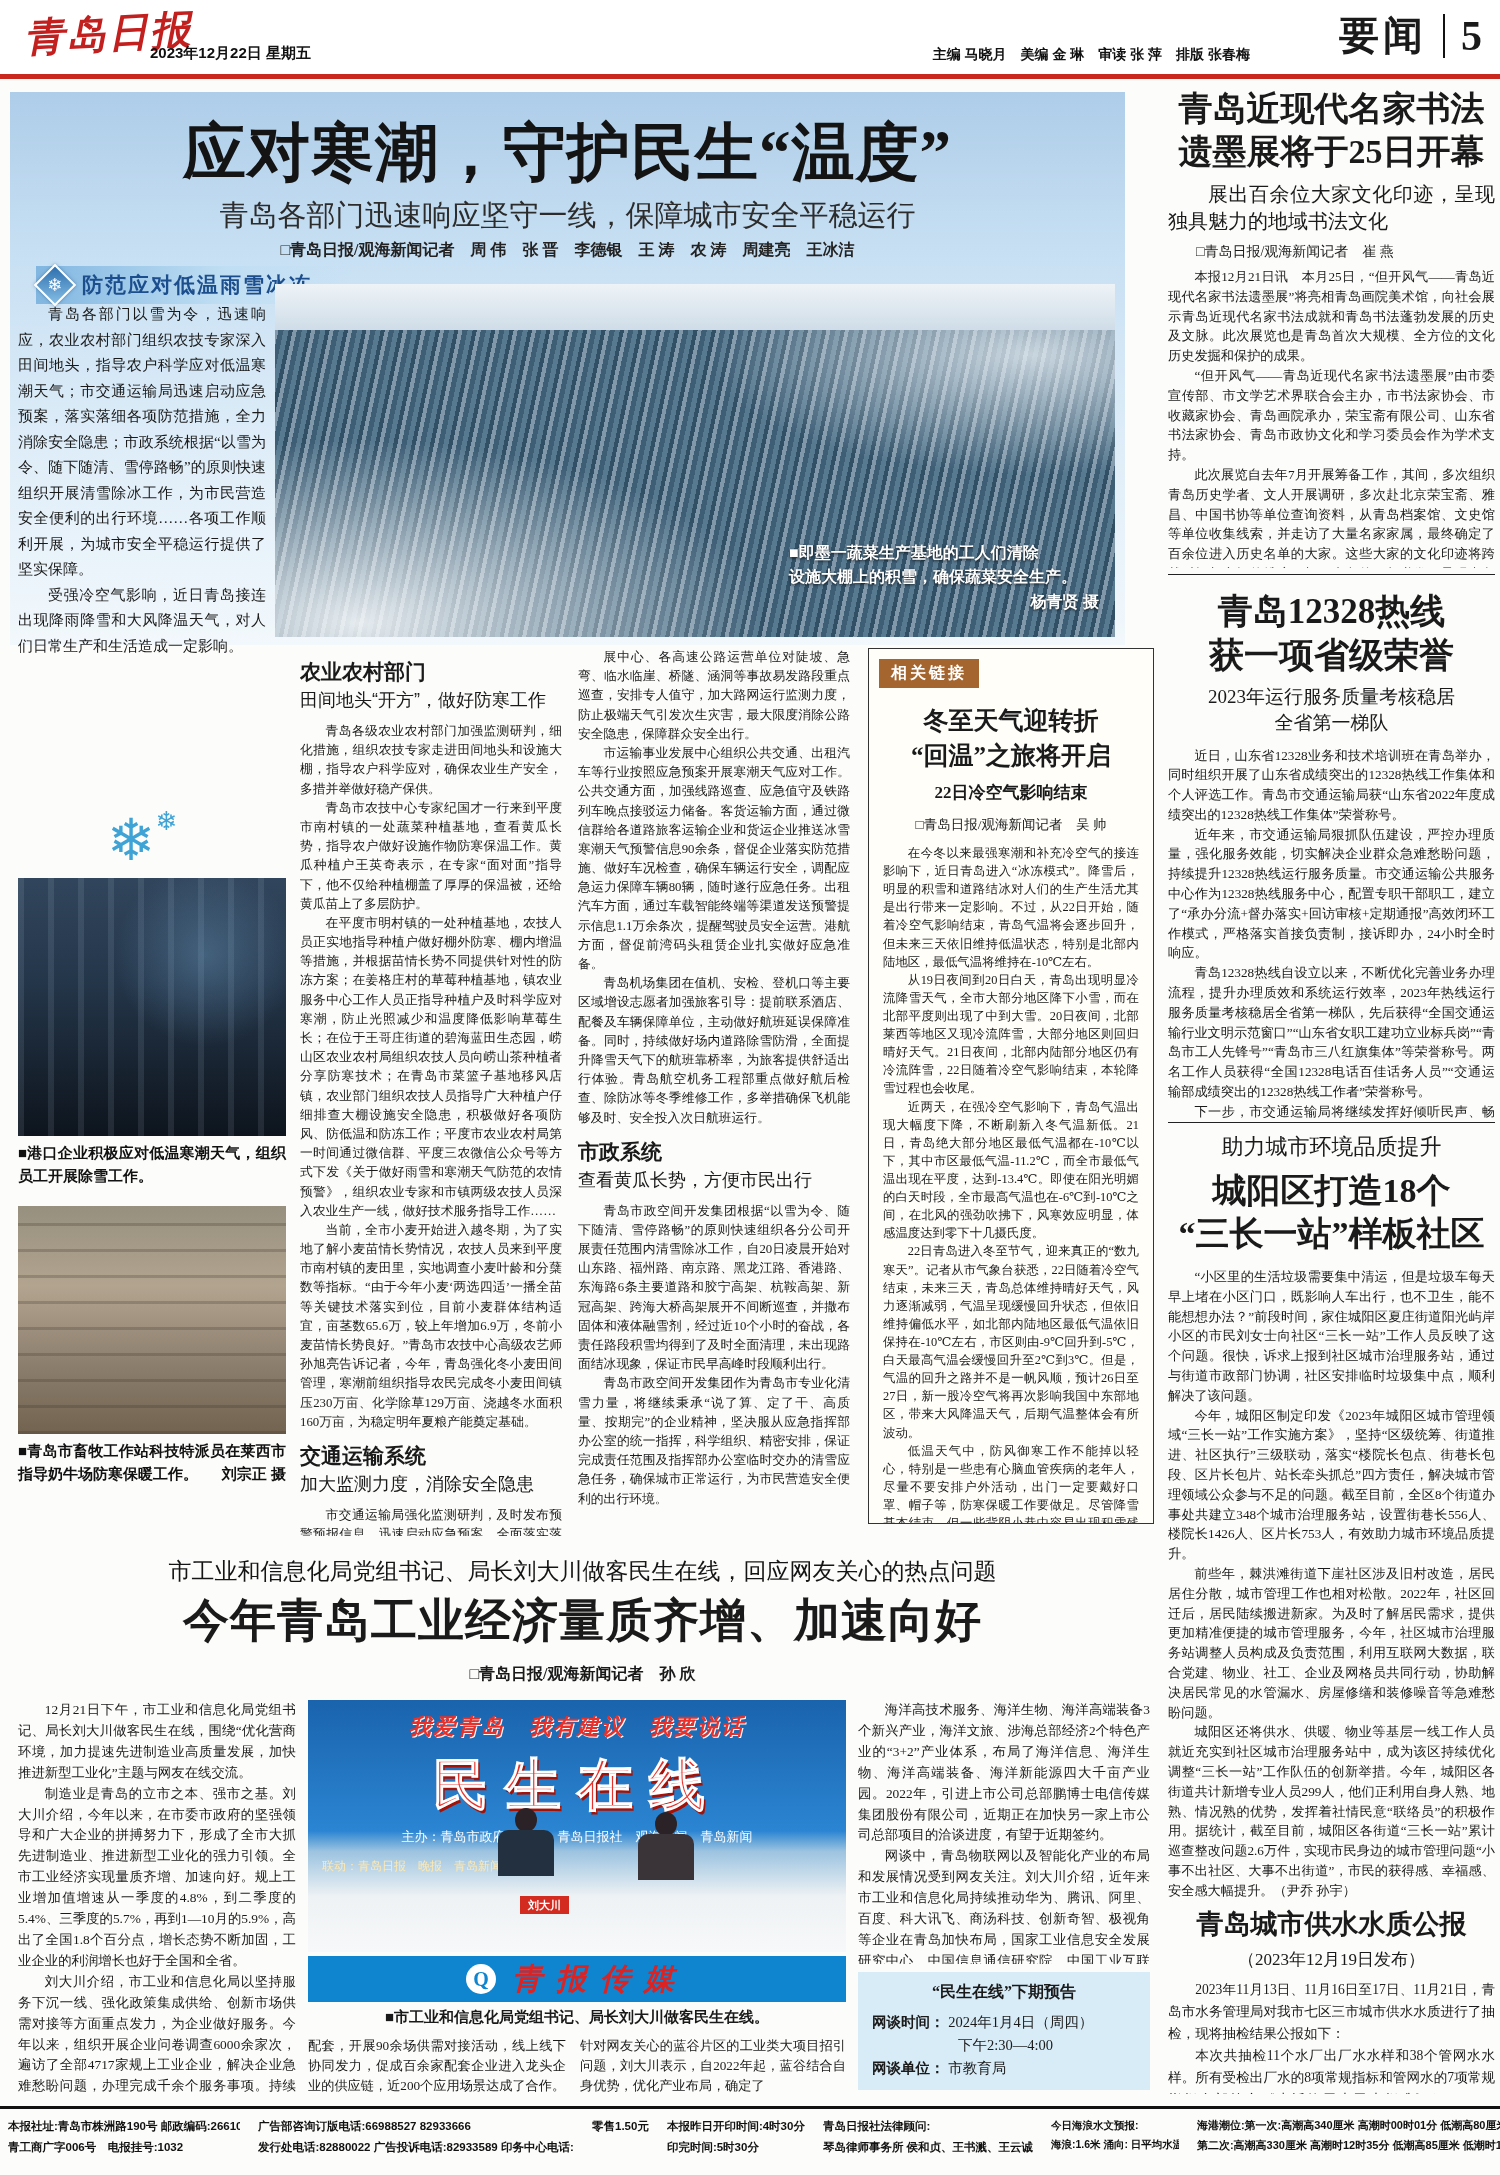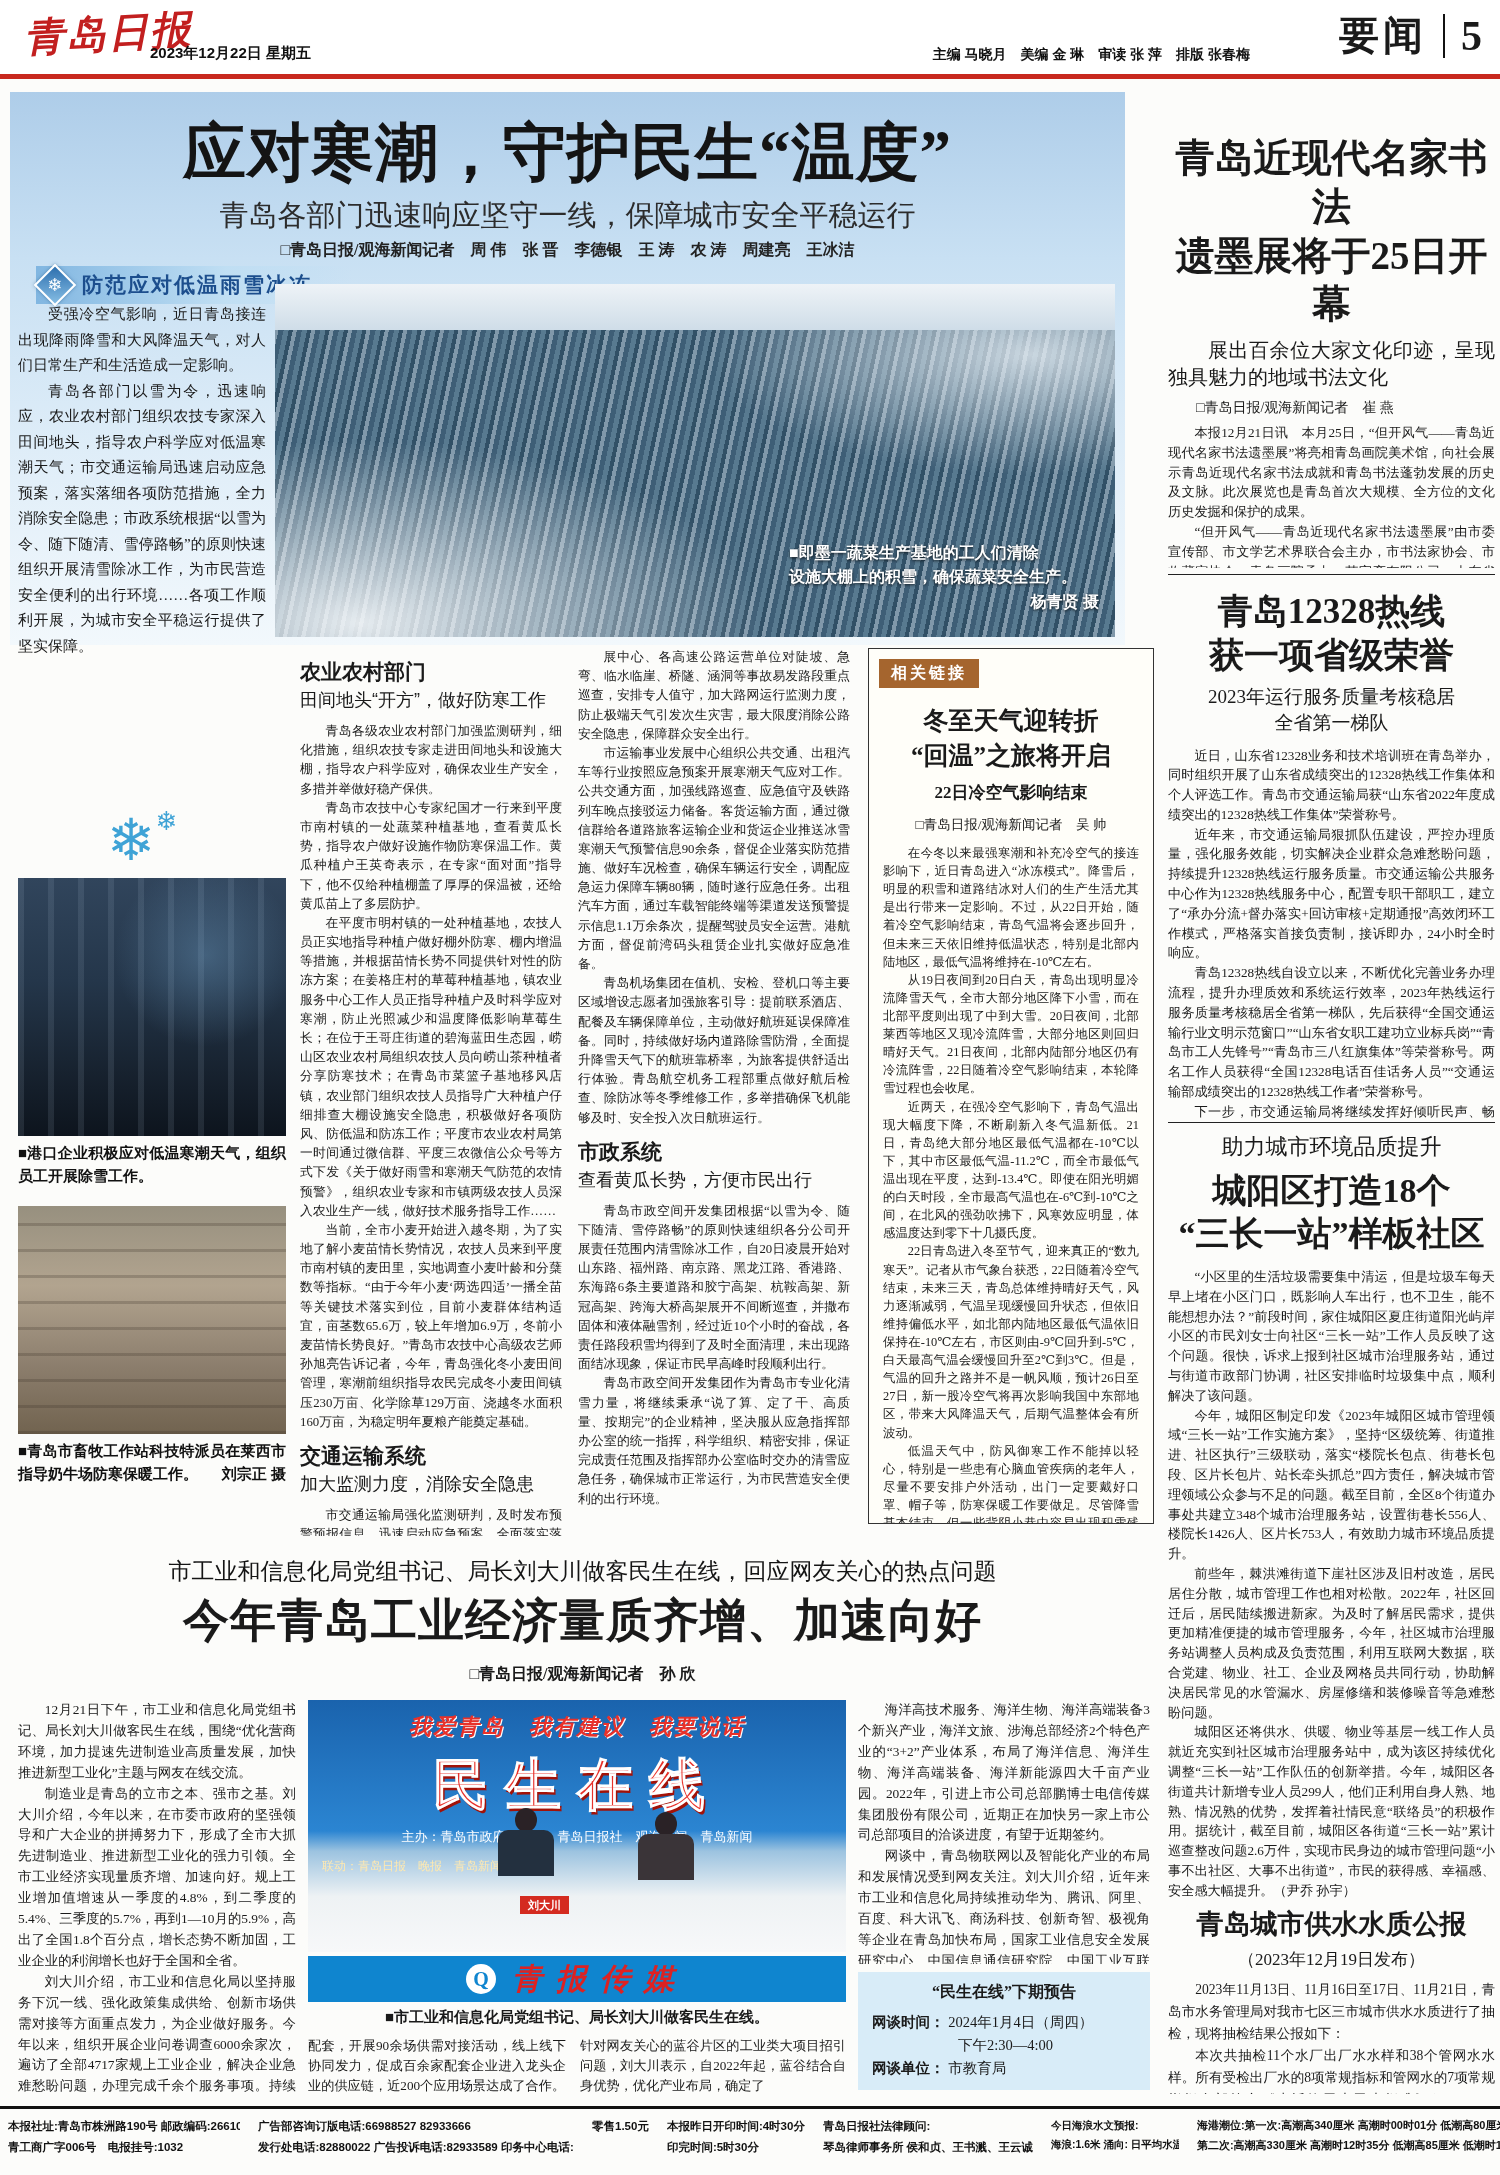--- a/index.html
+++ b/index.html
@@ -199,22 +199,22 @@
 <div class="abs photo-main">
   <div class="sky"></div>
   <div class="lead-caption">
     <span>■即墨一蔬菜生产基地的工人们清除</span><br>
     <span>设施大棚上的积雪，确保蔬菜安全生产。</span>
     <span class="credit">杨青贤 摄</span>
   </div>
 </div>
 
 <div class="abs intro-col">
+    <p>青岛各部门以雪为令，迅速响应，农业农村部门组织农技专家深入田间地头，指导农户科学应对低温寒潮天气；市交通运输局迅速启动应急预案，落实落细各项防范措施，全力消除安全隐患；市政系统根据“以雪为令、随下随清、雪停路畅”的原则快速组织开展清雪除冰工作，为市民营造安全便利的出行环境……各项工作顺利开展，为城市安全平稳运行提供了坚实保障。</p>
     <p>受强冷空气影响，近日青岛接连出现降雨降雪和大风降温天气，对人们日常生产和生活造成一定影响。</p>
-    <p>青岛各部门以雪为令，迅速响应，农业农村部门组织农技专家深入田间地头，指导农户科学应对低温寒潮天气；市交通运输局迅速启动应急预案，落实落细各项防范措施，全力消除安全隐患；市政系统根据“以雪为令、随下随清、雪停路畅”的原则快速组织开展清雪除冰工作，为市民营造安全便利的出行环境……各项工作顺利开展，为城市安全平稳运行提供了坚实保障。</p>
   </div>
 <div class="abs flakes">
   <span class="f1">❄</span><span class="f2">❄</span>
 </div>
 
 <div class="abs photo-port"></div>
 <div class="abs pcaption cap1">■港口企业积极应对低温寒潮天气，组织员工开展除雪工作。</div>
 <div class="abs photo-dairy"></div>
 <div class="abs pcaption cap2">
   <span>■青岛市畜牧工作站科技特派员在莱西市指导奶牛场防寒保暖工作。</span>
@@ -262,21 +262,21 @@
   <div class="rel-body">
       <p>在今冬以来最强寒潮和补充冷空气的接连影响下，近日青岛进入“冰冻模式”。降雪后，明显的积雪和道路结冰对人们的生产生活尤其是出行带来一定影响。不过，从22日开始，随着冷空气影响结束，青岛气温将会逐步回升，但未来三天依旧维持低温状态，特别是北部内陆地区，最低气温将维持在-10℃左右。</p>
       <p>从19日夜间到20日白天，青岛出现明显冷流降雪天气，全市大部分地区降下小雪，而在北部平度则出现了中到大雪。20日夜间，北部莱西等地区又现冷流阵雪，大部分地区则回归晴好天气。21日夜间，北部内陆部分地区仍有冷流阵雪，22日随着冷空气影响结束，本轮降雪过程也会收尾。</p>
       <p>近两天，在强冷空气影响下，青岛气温出现大幅度下降，不断刷新入冬气温新低。21日，青岛绝大部分地区最低气温都在-10℃以下，其中市区最低气温-11.2℃，而全市最低气温出现在平度，达到-13.4℃。即使在阳光明媚的白天时段，全市最高气温也在-6℃到-10℃之间，在北风的强劲吹拂下，风寒效应明显，体感温度达到零下十几摄氏度。</p>
       <p>22日青岛进入冬至节气，迎来真正的“数九寒天”。记者从市气象台获悉，22日随着冷空气结束，未来三天，青岛总体维持晴好天气，风力逐渐减弱，气温呈现缓慢回升状态，但依旧维持偏低水平，如北部内陆地区最低气温依旧保持在-10℃左右，市区则由-9℃回升到-5℃，白天最高气温会缓慢回升至2℃到3℃。但是，气温的回升之路并不是一帆风顺，预计26日至27日，新一股冷空气将再次影响我国中东部地区，带来大风降温天气，后期气温整体会有所波动。</p>
       <p>低温天气中，防风御寒工作不能掉以轻心，特别是一些患有心脑血管疾病的老年人，尽量不要安排户外活动，出门一定要戴好口罩、帽子等，防寒保暖工作要做足。尽管降雪基本结束，但一些背阴小巷中容易出现积雪残留或路面结冰的情况，出行一定注意避开结冰或湿滑路段，防止滑倒摔伤。</p>
     </div>
 </div>
 
 <div class="abs sb" style="top:88px; height:480px;">
-  <div class="sb-title" style="font-size:39px;margin-top:46px;">
+  <div class="sb-title" style="font-size:34px;">
     <span>青岛近现代名家书法</span><br>
     <span>遗墨展将于25日开幕</span>
   </div>
   <div class="sb-body" style="font-size:20px; margin-top:8px; line-height:1.35;">
     <p>展出百余位大家文化印迹，呈现独具魅力的地域书法文化</p>
   </div>
   <div class="sb-byline">□青岛日报/观海新闻记者　崔 燕</div>
   <div class="sb-body">
       <p>本报12月21日讯　本月25日，“但开风气——青岛近现代名家书法遗墨展”将亮相青岛画院美术馆，向社会展示青岛近现代名家书法成就和青岛书法蓬勃发展的历史及文脉。此次展览也是青岛首次大规模、全方位的文化历史发掘和保护的成果。</p>
       <p>“但开风气——青岛近现代名家书法遗墨展”由市委宣传部、市文学艺术界联合会主办，市书法家协会、市收藏家协会、青岛画院承办，荣宝斋有限公司、山东省书法家协会、青岛市政协文化和学习委员会作为学术支持。</p>

